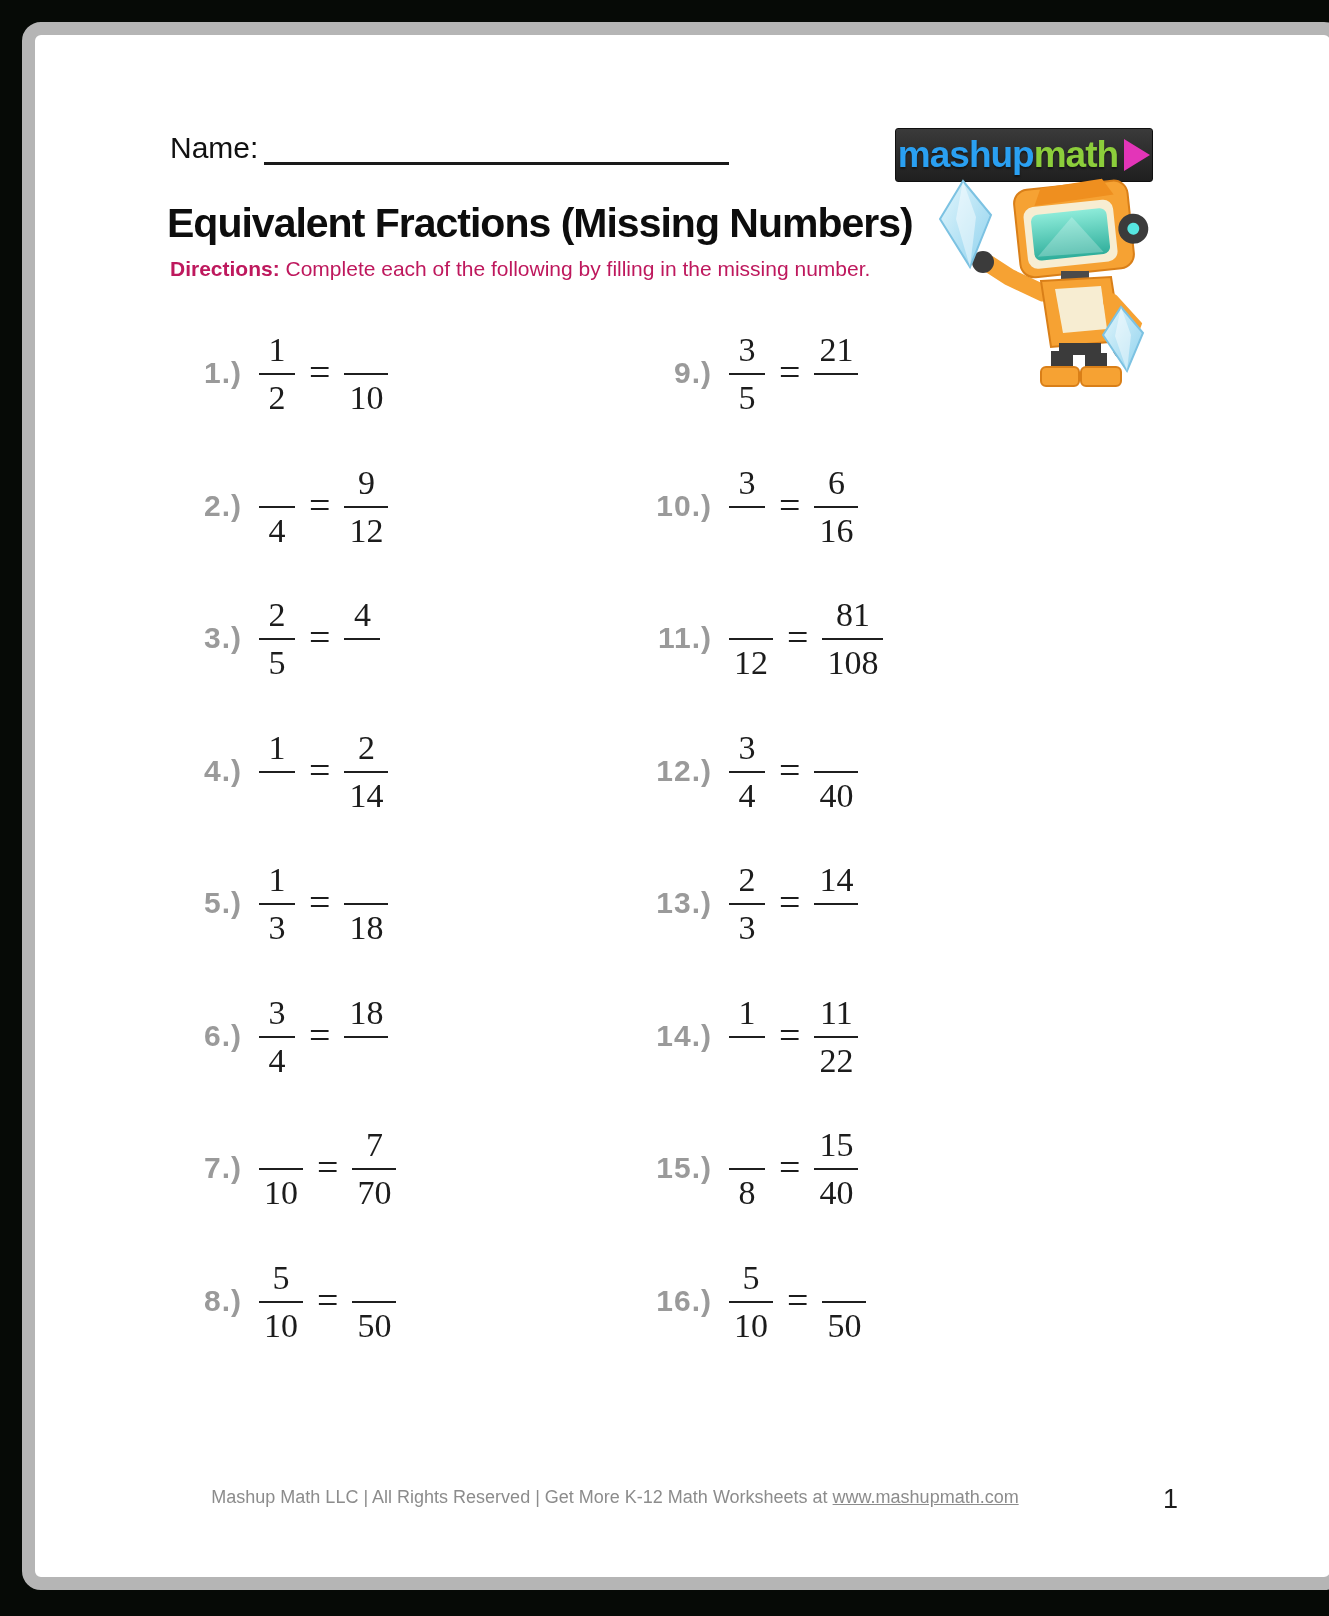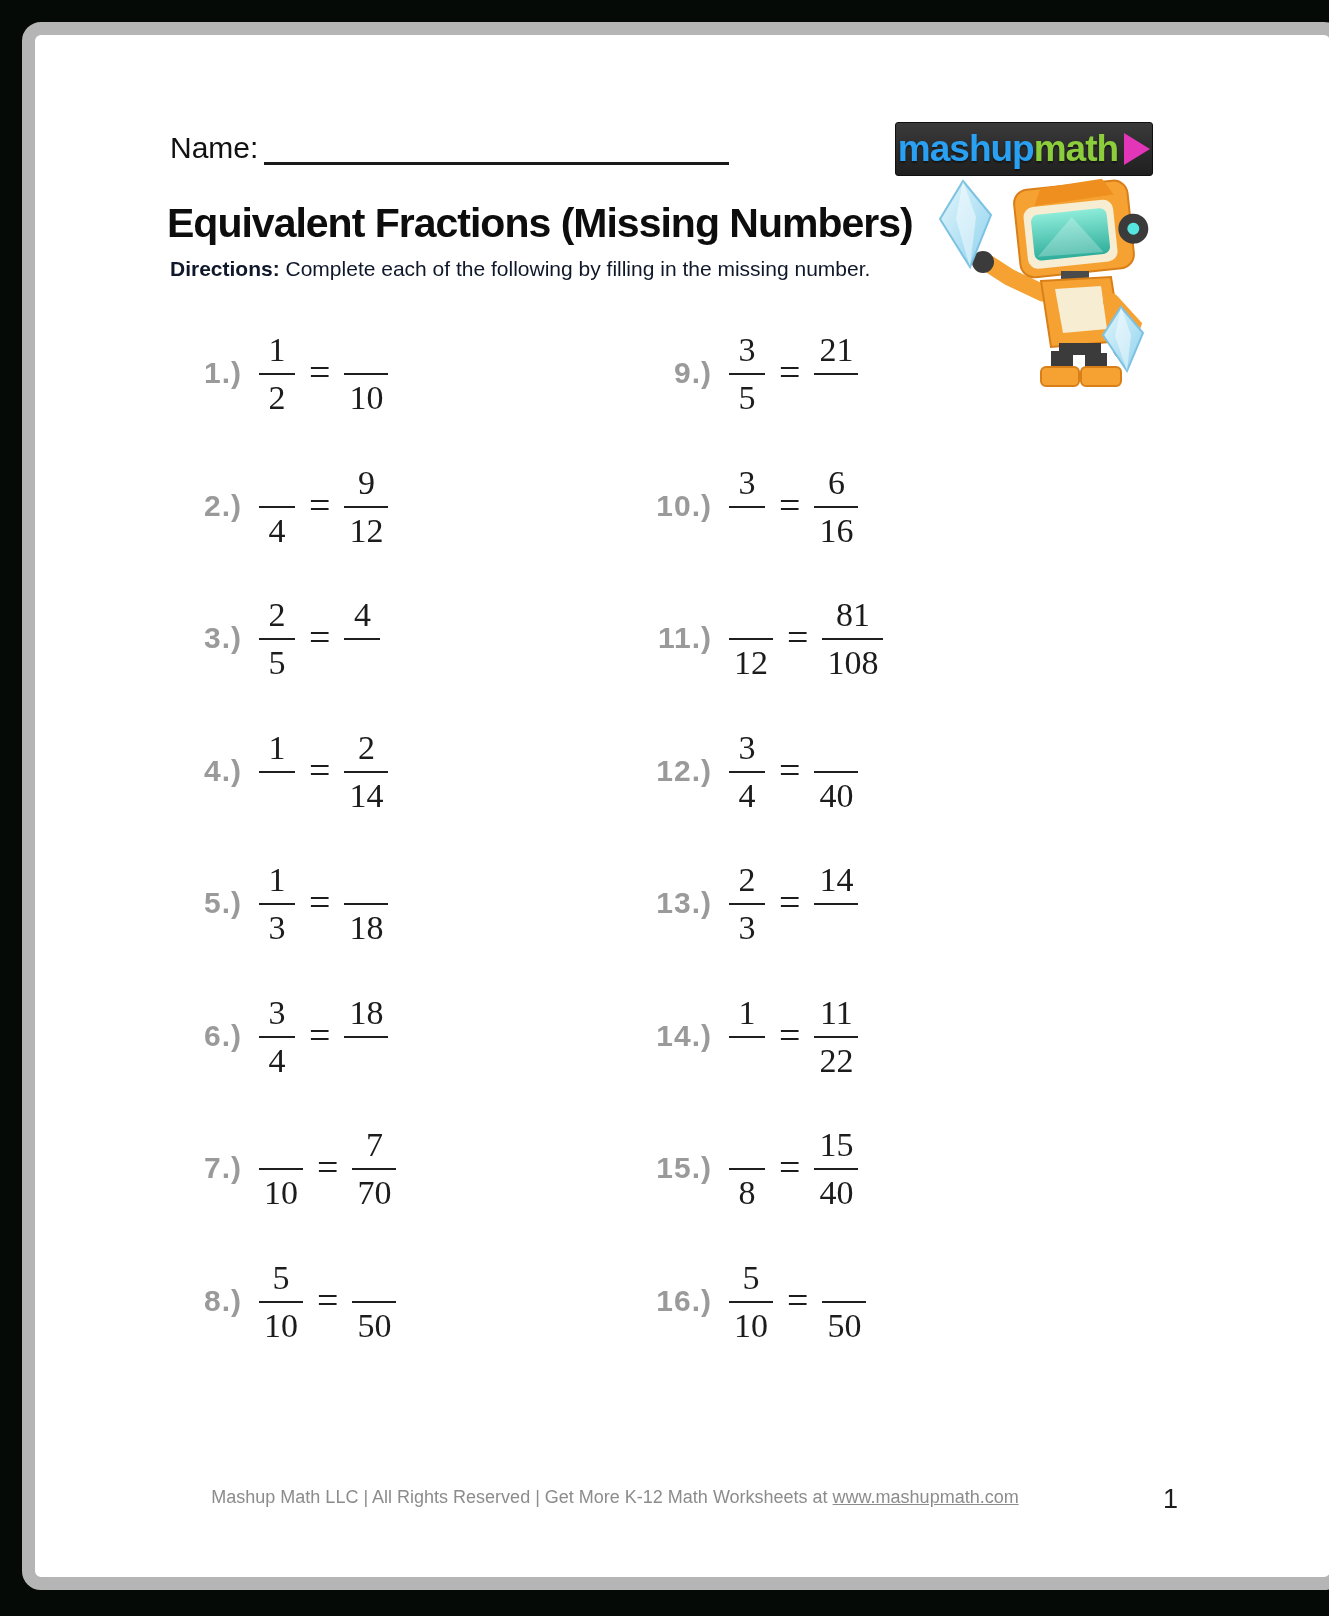--- a/index.html
+++ b/index.html
@@ -17,41 +17,41 @@
     border:13px solid #b5b5b5;
     border-radius:19px;
   }
   
   .name-row { position:absolute; left:135px; top:96px; font-size:30px; color:#111; }
   .name-line {
     display:inline-block; width:465px; height:34px;
     border-bottom:3px solid #1a1a1a; margin-left:6px; vertical-align:bottom;
   }
   .logo {
-    position:absolute; left:860px; top:87px; width:258px; height:54px;
+    position:absolute; left:860px; top:93px; width:258px; height:54px;
     background:linear-gradient(#3a3a3a,#1f1f1f);
     border:1px solid #101010; border-radius:3px;
     display:flex; align-items:center; justify-content:center;
   }
   .logo .t1 { font-weight:bold; font-size:37px; letter-spacing:-1px; color:#2aa0f2;
               text-shadow:0 2px 2px rgba(0,0,0,.45); }
   .logo .t2 { font-weight:bold; font-size:37px; letter-spacing:-1px; color:#8ccd3b;
               text-shadow:0 2px 2px rgba(0,0,0,.45); }
   .logo .tri {
     width:0; height:0; margin-left:6px;
     border-left:26px solid #e335b8;
     border-top:16px solid transparent;
     border-bottom:16px solid transparent;
   }
   .robot { position:absolute; left:888px; top:134px; width:248px; height:222px; }
   .title {
     position:absolute; left:132px; top:165px;
     font-size:41px; font-weight:800; letter-spacing:-1px; color:#0d0d0d;text-align:center;
   }
-  .directions { position:absolute; left:135px; top:222px; font-size:21px; color:#0f172a; }
+  .directions { position:absolute; left:135px; top:222px; font-size:21px; color:#be185d; }
   .directions b { font-weight:bold; }
   
   .problems { position:absolute; left:135px; top:272px; width:1000px; height:1062px; }
   .col { position:absolute; top:0; width:460px; }
   .col.left  { left:0; }
   .col.right { left:470px; }
   .problem { height:132.5px; display:flex; align-items:center; }
   .pnum {
     width:72px; text-align:right; margin-right:17px;
     font-size:30px; font-weight:bold; color:#9a9a9a; letter-spacing:1px;

